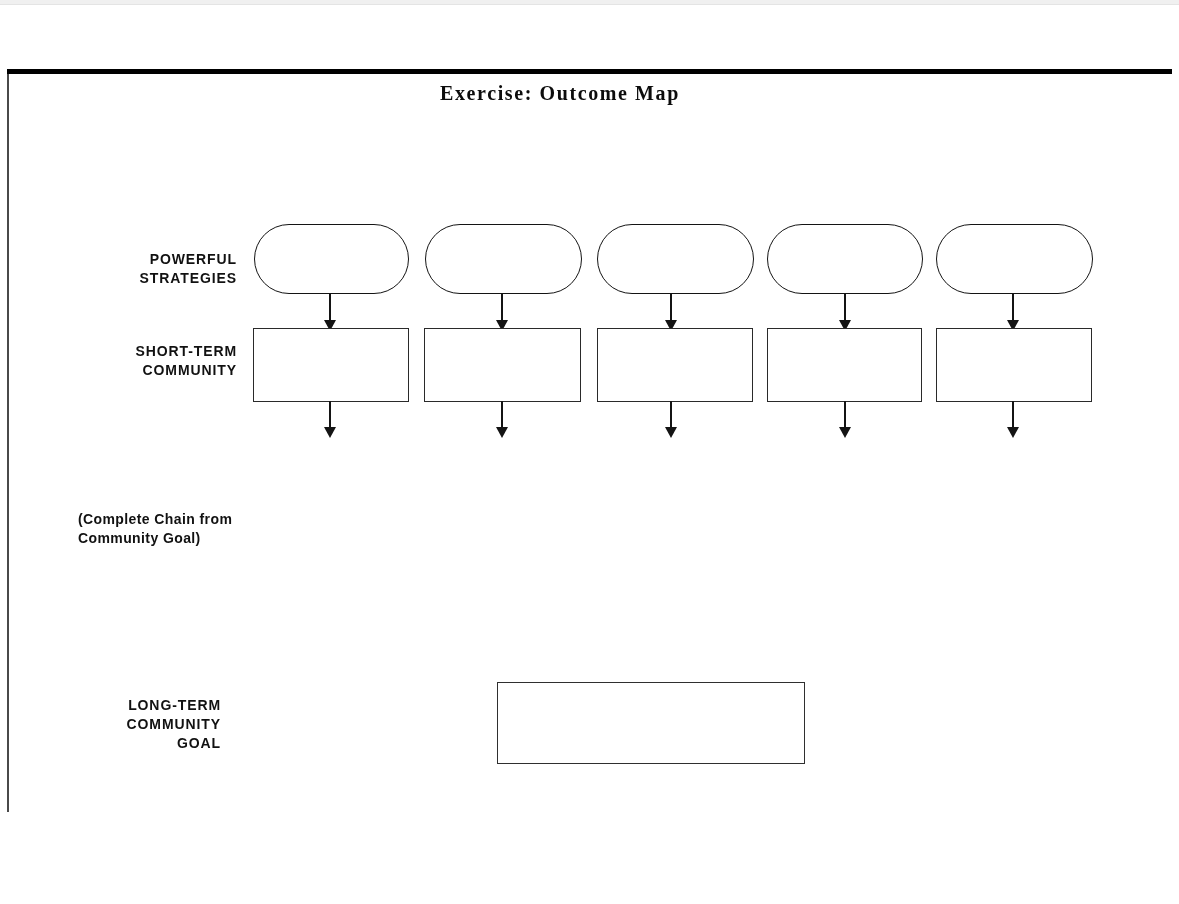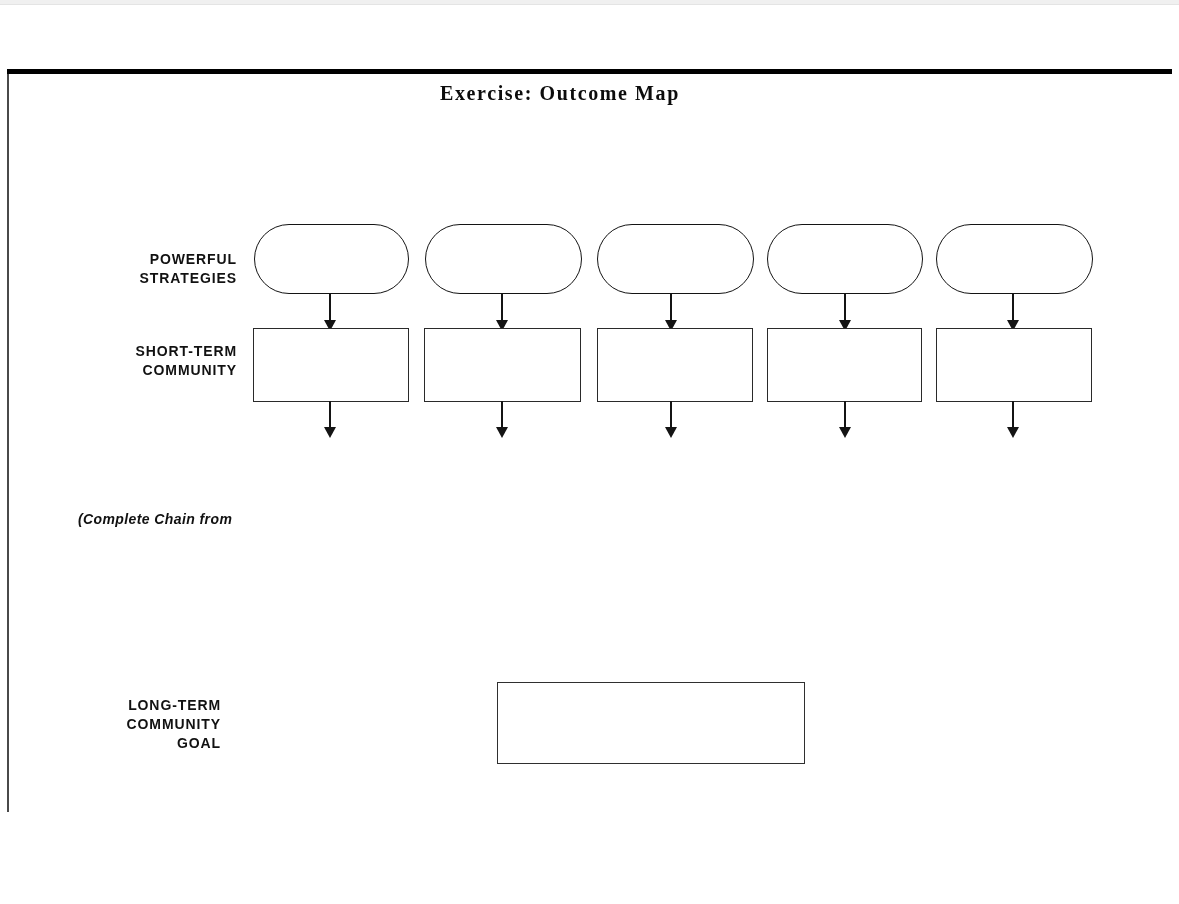--- a/index.html
+++ b/index.html
@@ -87,21 +87,20 @@
     font-size: 14px;
     line-height: 19px;
     letter-spacing: 0.9px;
     color: #111111;
     text-align: right;
   }
   .row-label.left-align {
     text-align: left;
     letter-spacing: 0.4px;
     line-height: 19px;
-    font-style: italic;
   }
 
   #label-strategies { left: 62px; top: 250px; width: 175px; }
   #label-short-term { left: 62px; top: 342px; width: 175px; }
   #label-chain-note { left: 78px; top: 510px; width: 230px; }
   #label-long-term  { left: 46px; top: 696px; width: 175px; }
 
   
   .stadium {
     position: absolute;
@@ -183,20 +182,21 @@
     <div>STRATEGIES</div>
   </div>
 
   <div class="row-label" id="label-short-term">
     <div>SHORT-TERM</div>
     <div>COMMUNITY</div>
   </div>
 
   <div class="row-label left-align" id="label-chain-note">
     <div>(Complete Chain from</div>
+    <div>Community Goal)</div>
   </div>
 
   <div class="row-label" id="label-long-term">
     <div>LONG-TERM</div>
     <div>COMMUNITY</div>
     <div>GOAL</div>
   </div>
 
   <div class="stadium" style="left:254px; width:155px;"></div>
   <div class="stadium" style="left:425px; width:157px;"></div>

